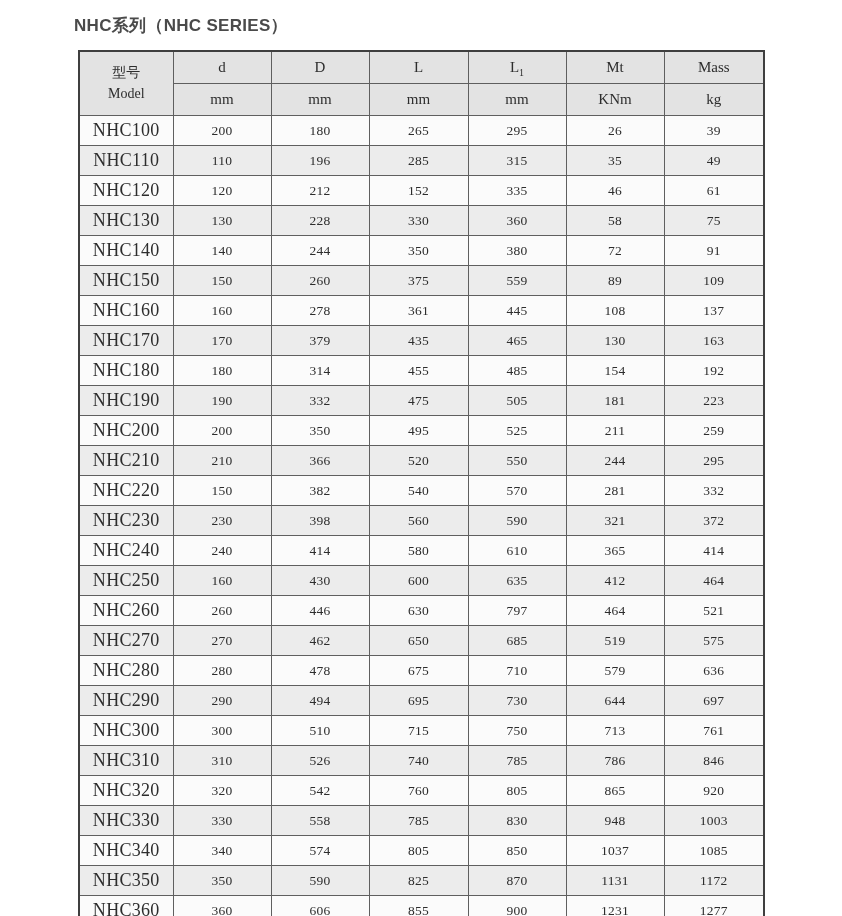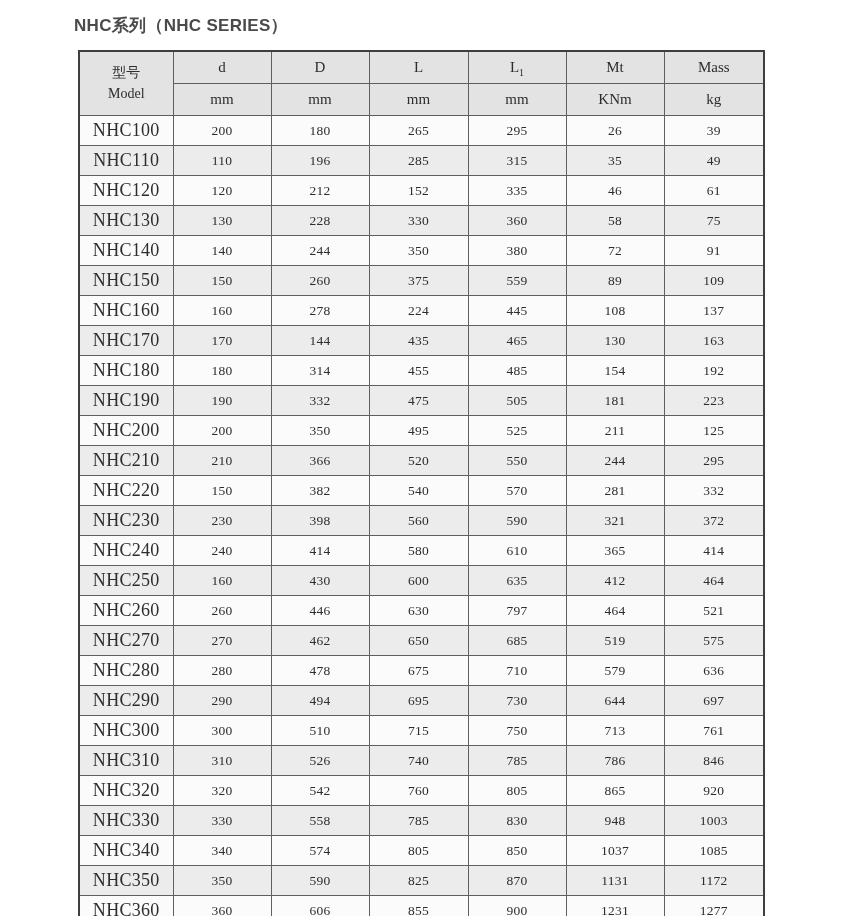--- a/index.html
+++ b/index.html
@@ -163,29 +163,29 @@
         <td>260</td>
         <td>375</td>
         <td>559</td>
         <td>89</td>
         <td>109</td>
       </tr>
       <tr>
         <td class="model">NHC160</td>
         <td>160</td>
         <td>278</td>
-        <td>224</td>
+        <td>361</td>
         <td>445</td>
         <td>108</td>
         <td>137</td>
       </tr>
       <tr class="alt">
         <td class="model">NHC170</td>
         <td>170</td>
-        <td>144</td>
+        <td>379</td>
         <td>435</td>
         <td>465</td>
         <td>130</td>
         <td>163</td>
       </tr>
       <tr>
         <td class="model">NHC180</td>
         <td>180</td>
         <td>314</td>
         <td>455</td>
@@ -202,21 +202,21 @@
         <td>181</td>
         <td>223</td>
       </tr>
       <tr>
         <td class="model">NHC200</td>
         <td>200</td>
         <td>350</td>
         <td>495</td>
         <td>525</td>
         <td>211</td>
-        <td>125</td>
+        <td>259</td>
       </tr>
       <tr class="alt">
         <td class="model">NHC210</td>
         <td>210</td>
         <td>366</td>
         <td>520</td>
         <td>550</td>
         <td>244</td>
         <td>295</td>
       </tr>

